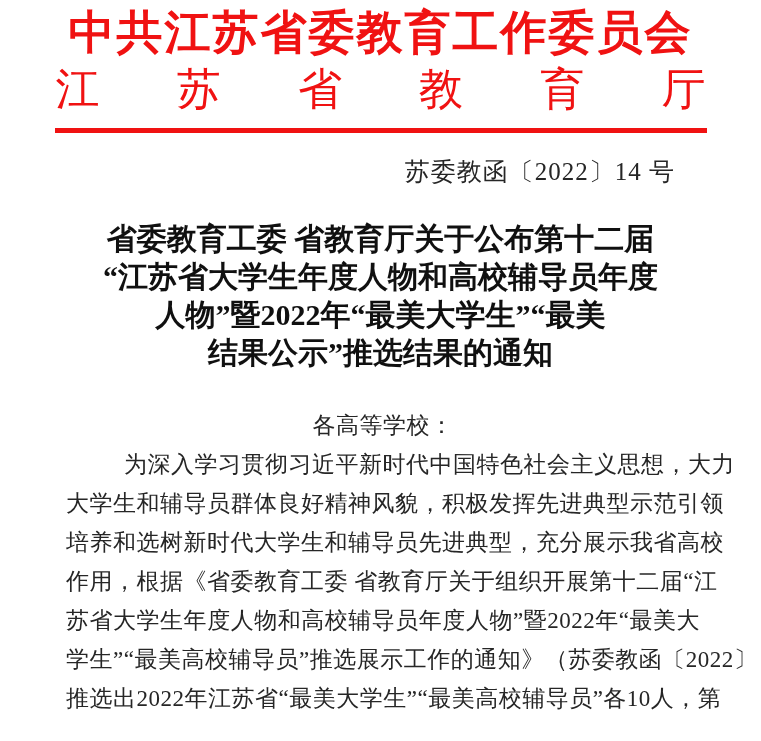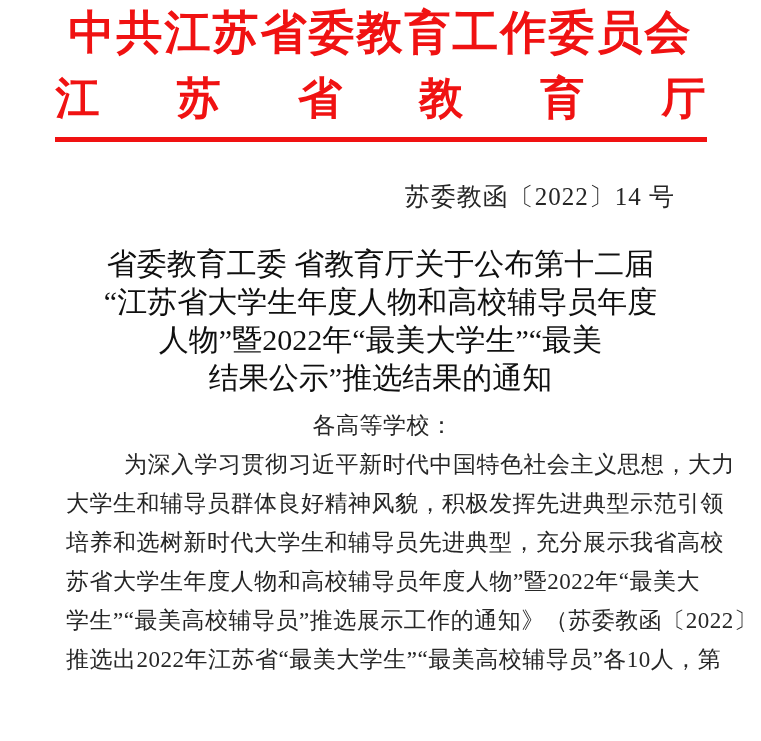--- a/index.html
+++ b/index.html
@@ -28,51 +28,51 @@
     color:var(--red);
     font-weight:bold;
     font-size:46px;
     line-height:52px;
     text-align:center;
     letter-spacing:2px;
     white-space:nowrap;
   }
   .org-line2{
     color:var(--red);
-    font-weight:bold;
+    font-weight:normal;
     font-size:44px;
     line-height:50px;
-    margin-top:15px;
+    margin-top:6px;
     text-align:justify;
     text-align-last:justify;
     white-space:nowrap;
   }
   .red-rule{
     width:652px;
     height:5px;
     background:var(--red);
     margin:13px auto 0 auto;
   }
   
   .doc-number{
-    margin-top:40px;
+    margin-top:24px;
     font-size:25px;
     line-height:30px;
     color:var(--ink);
     text-align:right;
     padding-right:86px;
     letter-spacing:1px;
   }
   
   .doc-title{
     margin:33px auto 0 auto;
     width:640px;
     text-align:center;
     color:var(--title-ink);
-    font-weight:normal;
+    font-weight:bold;
     font-size:30px;
     line-height:38px;
   }
   .doc-title .t-line{display:block;}
   
   .doc-body{
     position:absolute;
     left:66px;
     top:406px;
     width:634px;
@@ -114,18 +114,19 @@
     <span class="t-line">“江苏省大学生年度人物和高校辅导员年度</span>
     <span class="t-line">人物”暨2022年“最美大学生”“最美</span>
     <span class="t-line">结果公示”推选结果的通知</span>
   </h1>
 
   <div class="doc-body">
     <div class="salutation">各高等学校：</div>
     <div class="b-line indent">为深入学习贯彻习近平新时代中国特色社会主义思想，大力</div>
     <div class="b-line">大学生和辅导员群体良好精神风貌，积极发挥先进典型示范引领</div>
     <div class="b-line">培养和选树新时代大学生和辅导员先进典型，充分展示我省高校</div>
+    <div class="b-line">作用，根据《省委教育工委 省教育厅关于组织开展第十二届“江</div>
     <div class="b-line">苏省大学生年度人物和高校辅导员年度人物”暨2022年“最美大</div>
     <div class="b-line">学生”“最美高校辅导员”推选展示工作的通知》（苏委教函〔2022〕</div>
     <div class="b-line">推选出2022年江苏省“最美大学生”“最美高校辅导员”各10人，第</div>
   </div>
 
 </div>
 
 </body></html>

